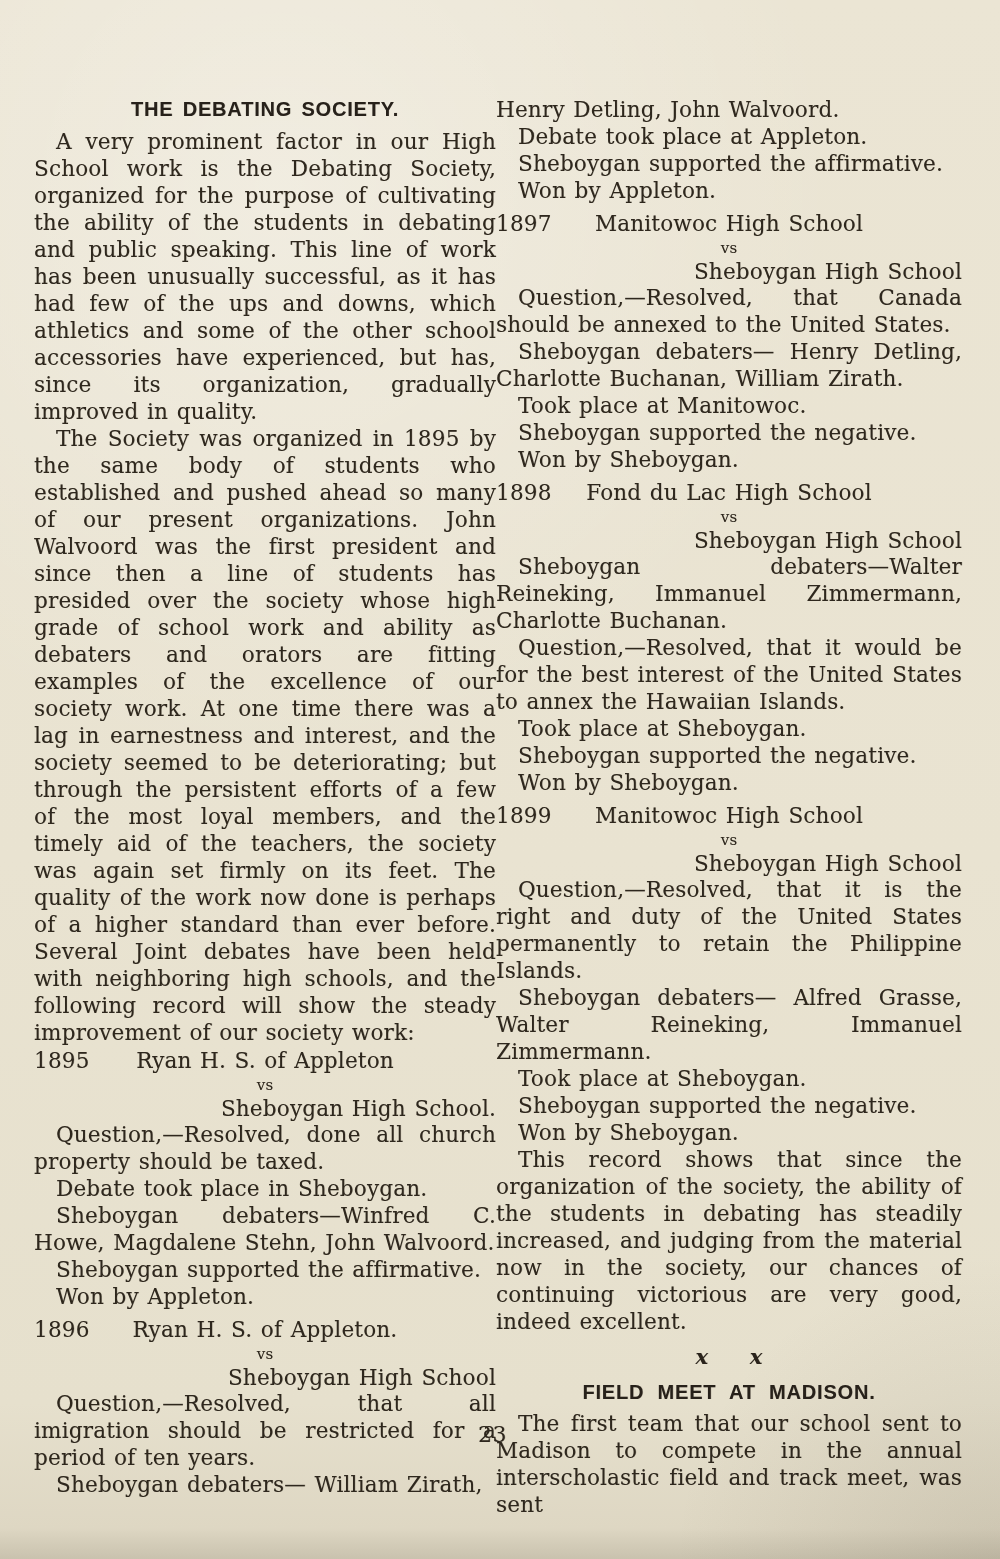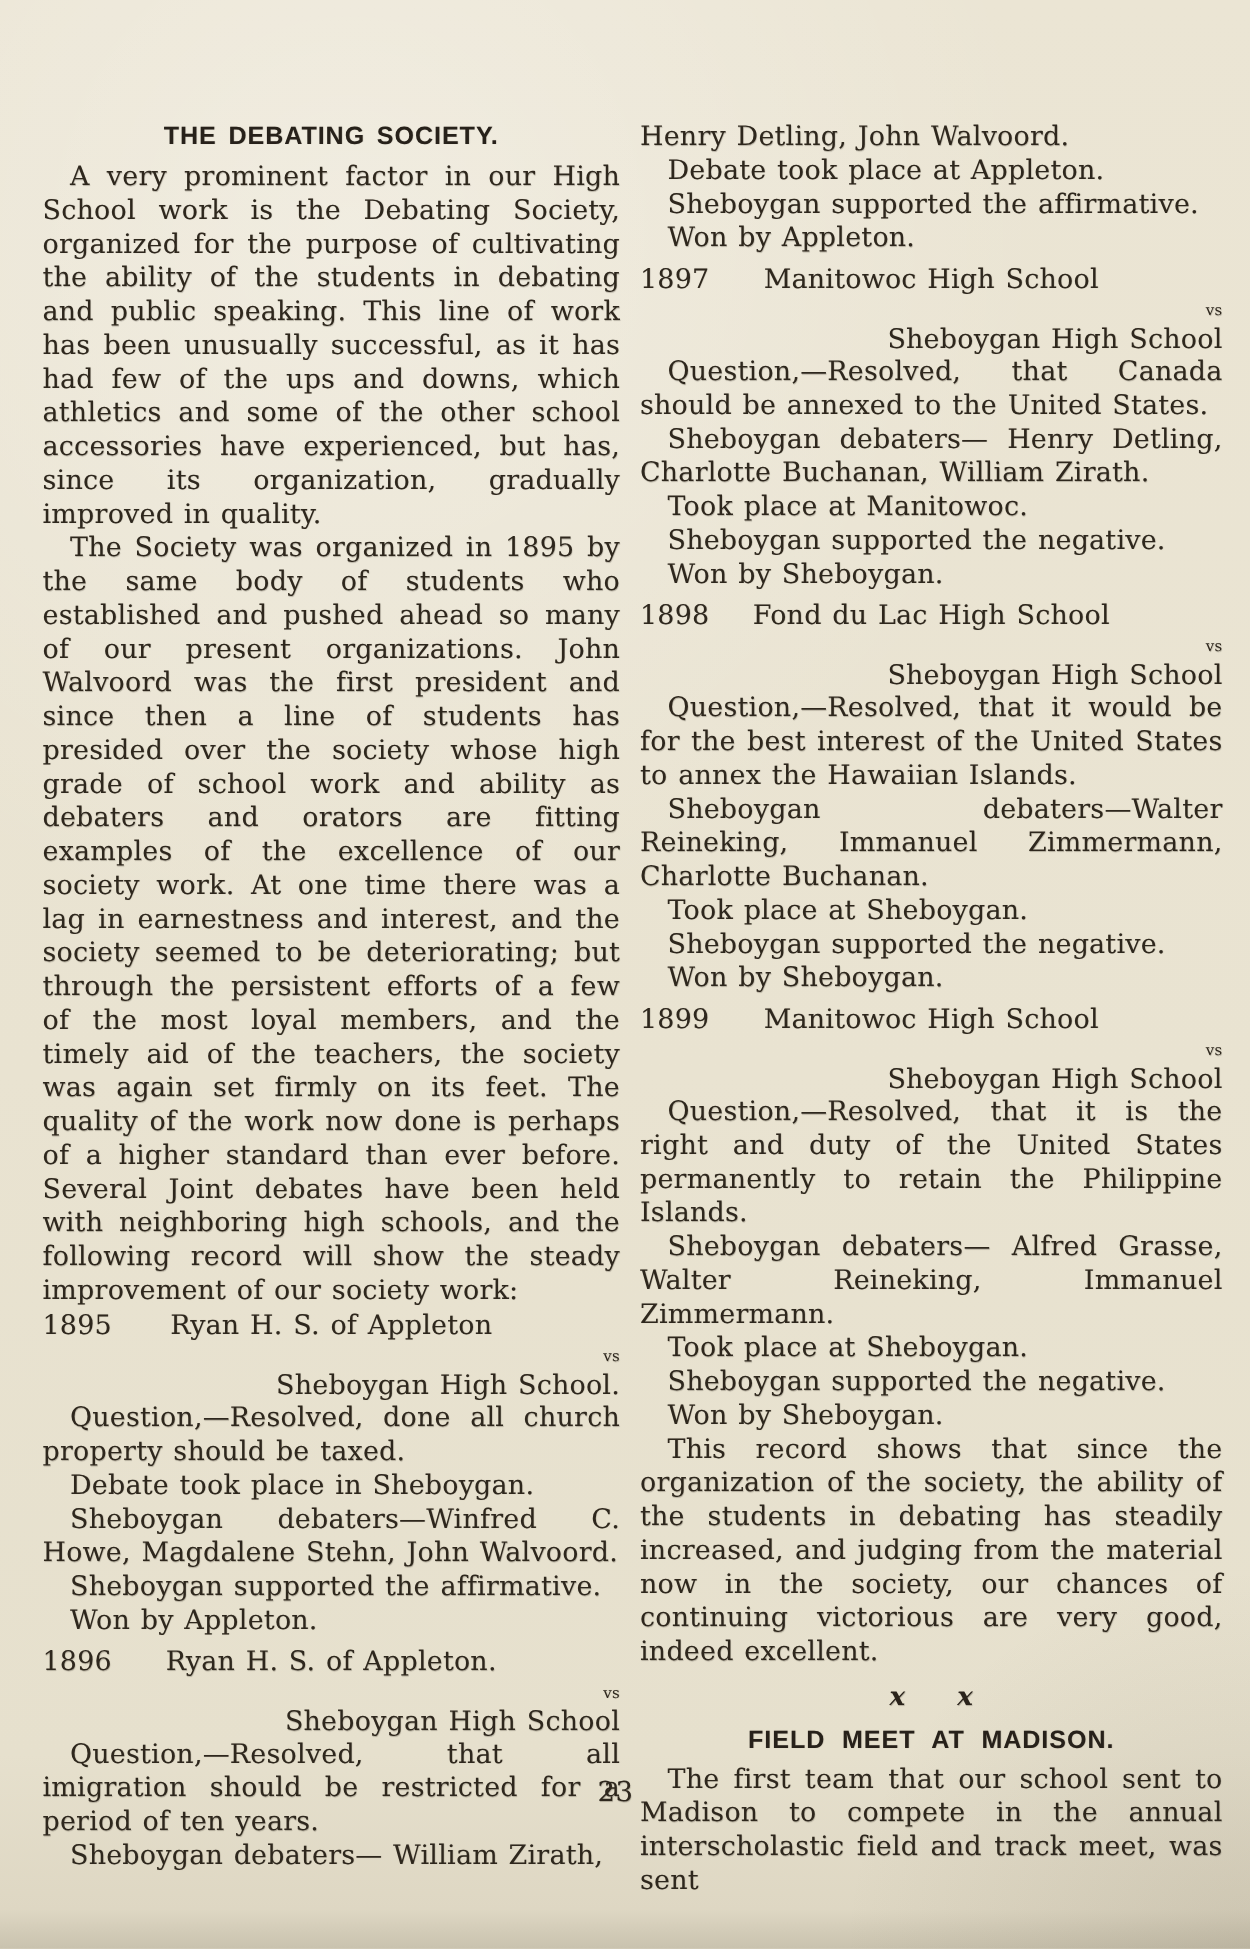--- a/index.html
+++ b/index.html
@@ -15,21 +15,21 @@
     color: #2e271d;
     background:
       radial-gradient(ellipse 90% 60% at 28% 12%, rgba(255,255,255,0.30), rgba(255,255,255,0) 62%),
       radial-gradient(ellipse 50% 30% at 100% 100%, rgba(100,90,70,0.14), rgba(100,90,70,0) 65%),
       linear-gradient(180deg, #ebe5d4 0%, #e9e3d1 55%, #e6e0cd 90%, #ded7c3 98%, #c9c2ae 100%),
       #e9e3d1;
   }
   .columns {
     display: flex;
     padding: 96px 6px 0 34px;
-    gap: 16px;
+    gap: 0;
   }
   .col {
     font-size: 21.5px;
     line-height: 27px;
     text-align: justify;
     letter-spacing: 0.2px;
     word-spacing: 1.5px;
     text-shadow: 0.4px 0.4px 0.6px rgba(46,39,29,0.28);
   }
   .col-left  { width: 462px; }
@@ -56,23 +56,23 @@
   .year-line {
     position: relative;
     text-align: center;
     text-indent: 0;
     margin-top: 7px;
     line-height: 26px;
   }
   .year-line.tight { margin-top: 2px; }
   .year-line .year { position: absolute; left: 0; text-align: right; }
   .vs-line {
-    text-align: right;
+    text-align: center;
     text-indent: 0;
-    font-size: 12px;
+    font-size: 15px;
     line-height: 22px;
   }
   .school-line {
     text-align: right;
     text-indent: 0;
     line-height: 25px;
   }
   .ornament {
     text-align: center;
     text-indent: 0;
@@ -153,22 +153,22 @@
         <p class="body-par">Won by Sheboygan.</p>
       </div>
 
       <div>
         <p class="year-line">
           <span class="year">1898</span>
           <span>Fond du Lac High School</span>
         </p>
         <p class="vs-line">vs</p>
         <p class="school-line">Sheboygan High School</p>
+        <p class="body-par">Sheboygan debaters—Walter Reineking, Immanuel Zimmermann, Charlotte Buchanan.</p>
         <p class="body-par">Question,—Resolved, that it would be for the best interest of the United States to annex the Hawaiian Islands.</p>
-        <p class="body-par">Sheboygan debaters—Walter Reineking, Immanuel Zimmermann, Charlotte Buchanan.</p>
         <p class="body-par">Took place at Sheboygan.</p>
         <p class="body-par">Sheboygan supported the negative.</p>
         <p class="body-par">Won by Sheboygan.</p>
       </div>
 
       <div>
         <p class="year-line">
           <span class="year">1899</span>
           <span>Manitowoc High School</span>
         </p>

